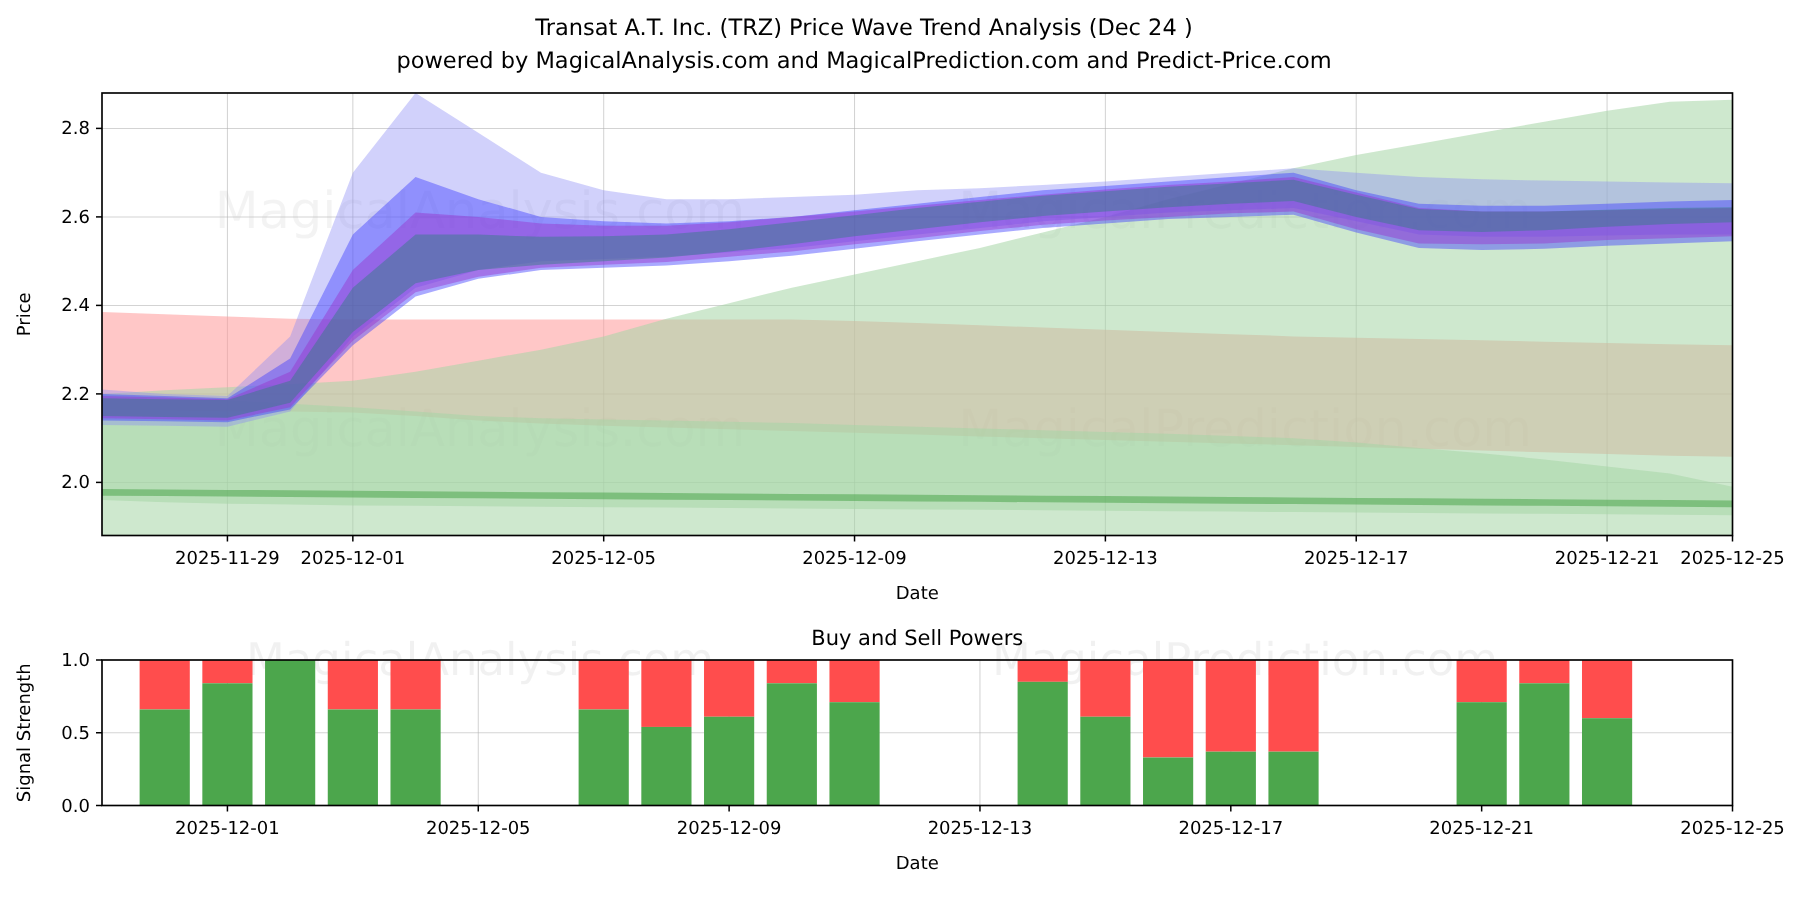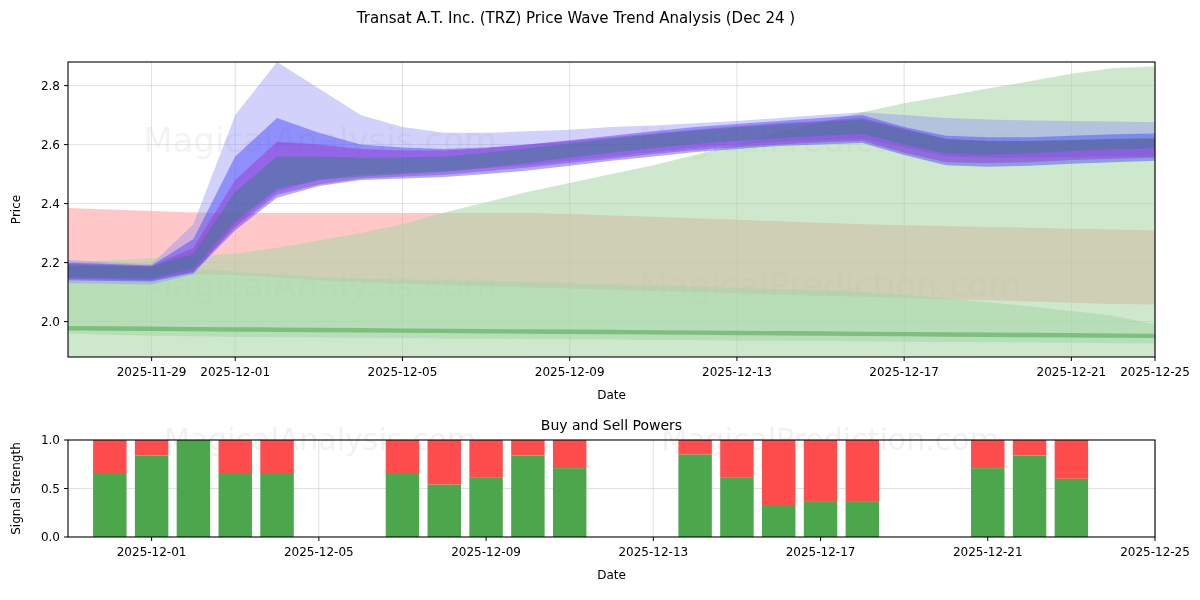--- a/index.html
+++ b/index.html
@@ -24,20 +24,21 @@
   .grid{stroke:#b0b0b0;stroke-width:0.7;opacity:0.55;}
   .tickmark{stroke:#000;stroke-width:1;}
 </style>
 </head>
 <body>
 
 <div id="root">
 
   <div class="hdr">
     <div class="title-line title-1">Transat A.T. Inc. (TRZ) Price Wave Trend Analysis (Dec 24 )</div>
+    <div class="title-line title-2">powered by MagicalAnalysis.com and MagicalPrediction.com and Predict-Price.com</div>
   </div>
 
   <svg id="price-svg" width="1200" height="400" style="position:absolute;left:0;top:52px;">
       <g>
         <text x="320" y="100" class="wm" text-anchor="middle">MagicalAnalysis.com</text>
         <text x="830" y="100" class="wm" text-anchor="middle">MagicalPrediction.com</text>
         <text x="320" y="245" class="wm" text-anchor="middle">MagicalAnalysis.com</text>
         <text x="830" y="245" class="wm" text-anchor="middle">MagicalPrediction.com</text>
       </g>
       <g>

